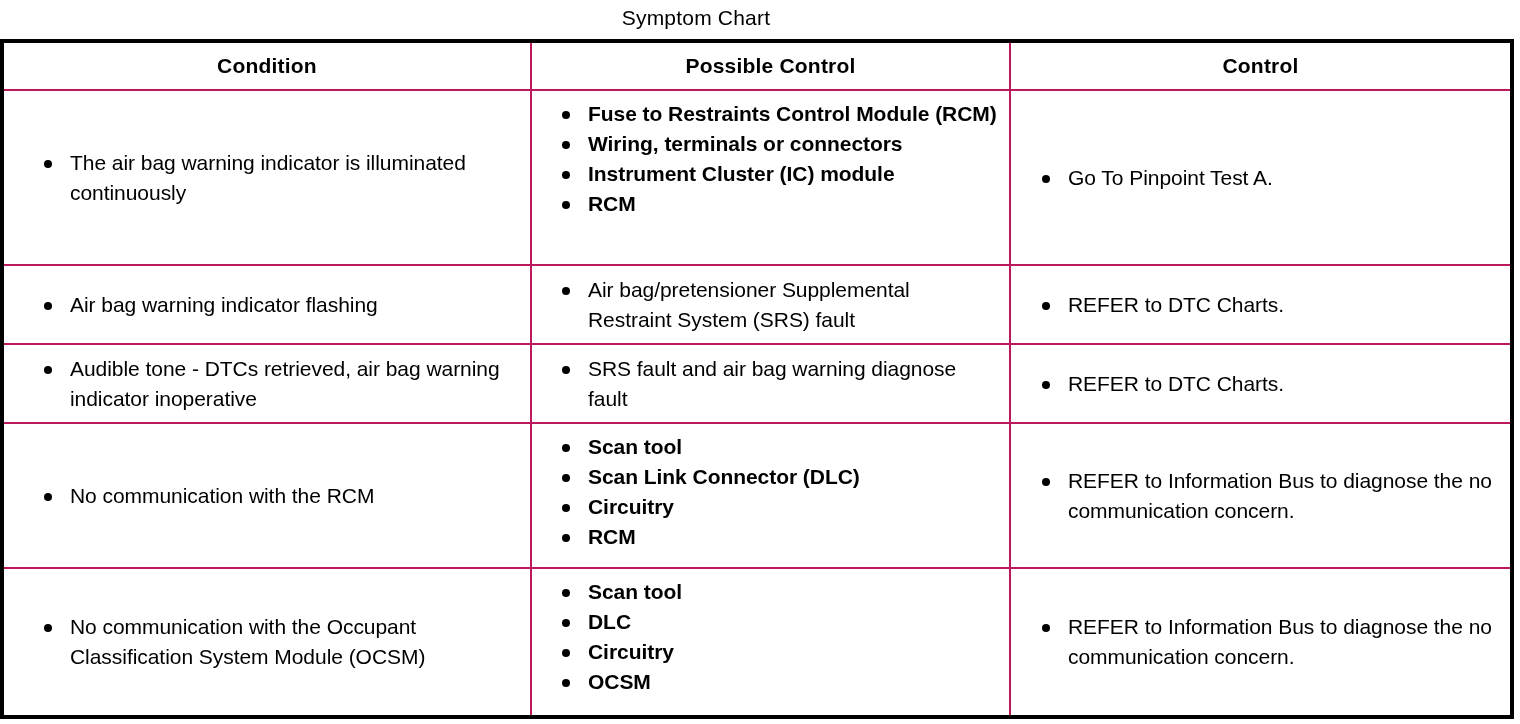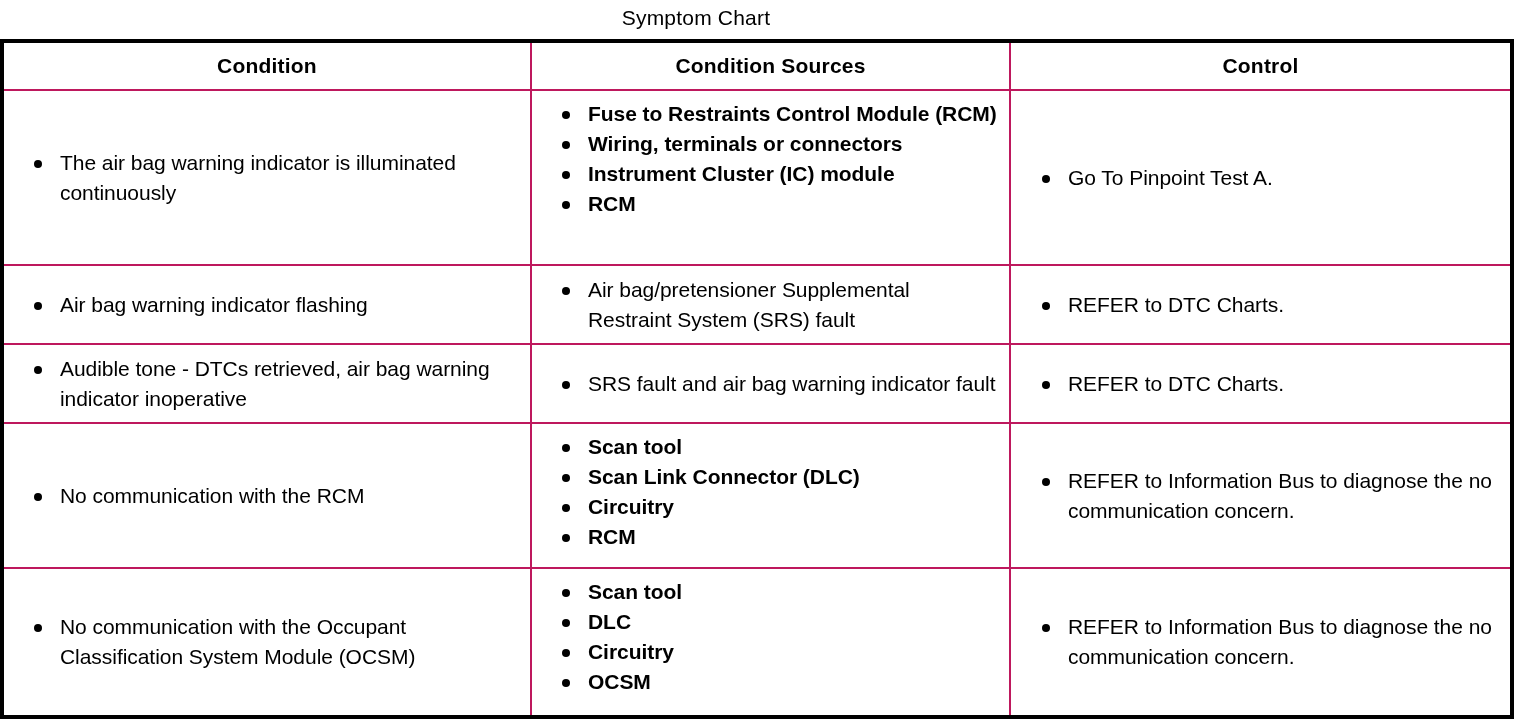--- a/index.html
+++ b/index.html
@@ -76,21 +76,21 @@
     content: "";
     position: absolute;
     left: 0px;
     top: 12px;
     width: 8px;
     height: 8px;
     background: #000;
     border-radius: 50%;
   }
 
-  .cell-inner { padding: 6px 10px 6px 30px; }
+  .cell-inner { padding: 6px 10px 6px 40px; }
   .cell-inner.col2 { padding: 6px 10px 6px 30px; }
   .cell-inner.col3 { padding: 6px 10px 6px 31px; }
 
   
   tr.row-1 td { height: 173px; }
   tr.row-2 td { height: 77px; }
   tr.row-3 td { height: 77px; }
   tr.row-4 td { height: 143px; }
   tr.row-5 td { height: 146px; }
 
@@ -106,21 +106,21 @@
 
   <table class="symptom-table">
     <colgroup>
       <col class="c-condition">
       <col class="c-sources">
       <col class="c-action">
     </colgroup>
     <thead>
       <tr>
         <th>Condition</th>
-        <th>Condition Sources</th>
+        <th>Possible Control</th>
         <th>Control</th>
       </tr>
     </thead>
     <tbody>
 
       <tr class="row-1">
         <td>
           <div class="cell-inner">
             <ul class="bullets">
               <li>The air bag warning indicator is illuminated continuously</li>
@@ -174,21 +174,21 @@
         <td>
           <div class="cell-inner">
             <ul class="bullets">
               <li>Audible tone - DTCs retrieved, air bag warning indicator inoperative</li>
             </ul>
           </div>
         </td>
         <td>
           <div class="cell-inner col2">
             <ul class="bullets">
-              <li>SRS fault and air bag warning indicator fault</li>
+              <li>SRS fault and air bag warning diagnose fault</li>
             </ul>
           </div>
         </td>
         <td>
           <div class="cell-inner col3">
             <ul class="bullets">
               <li>REFER to DTC Charts.</li>
             </ul>
           </div>
         </td>

